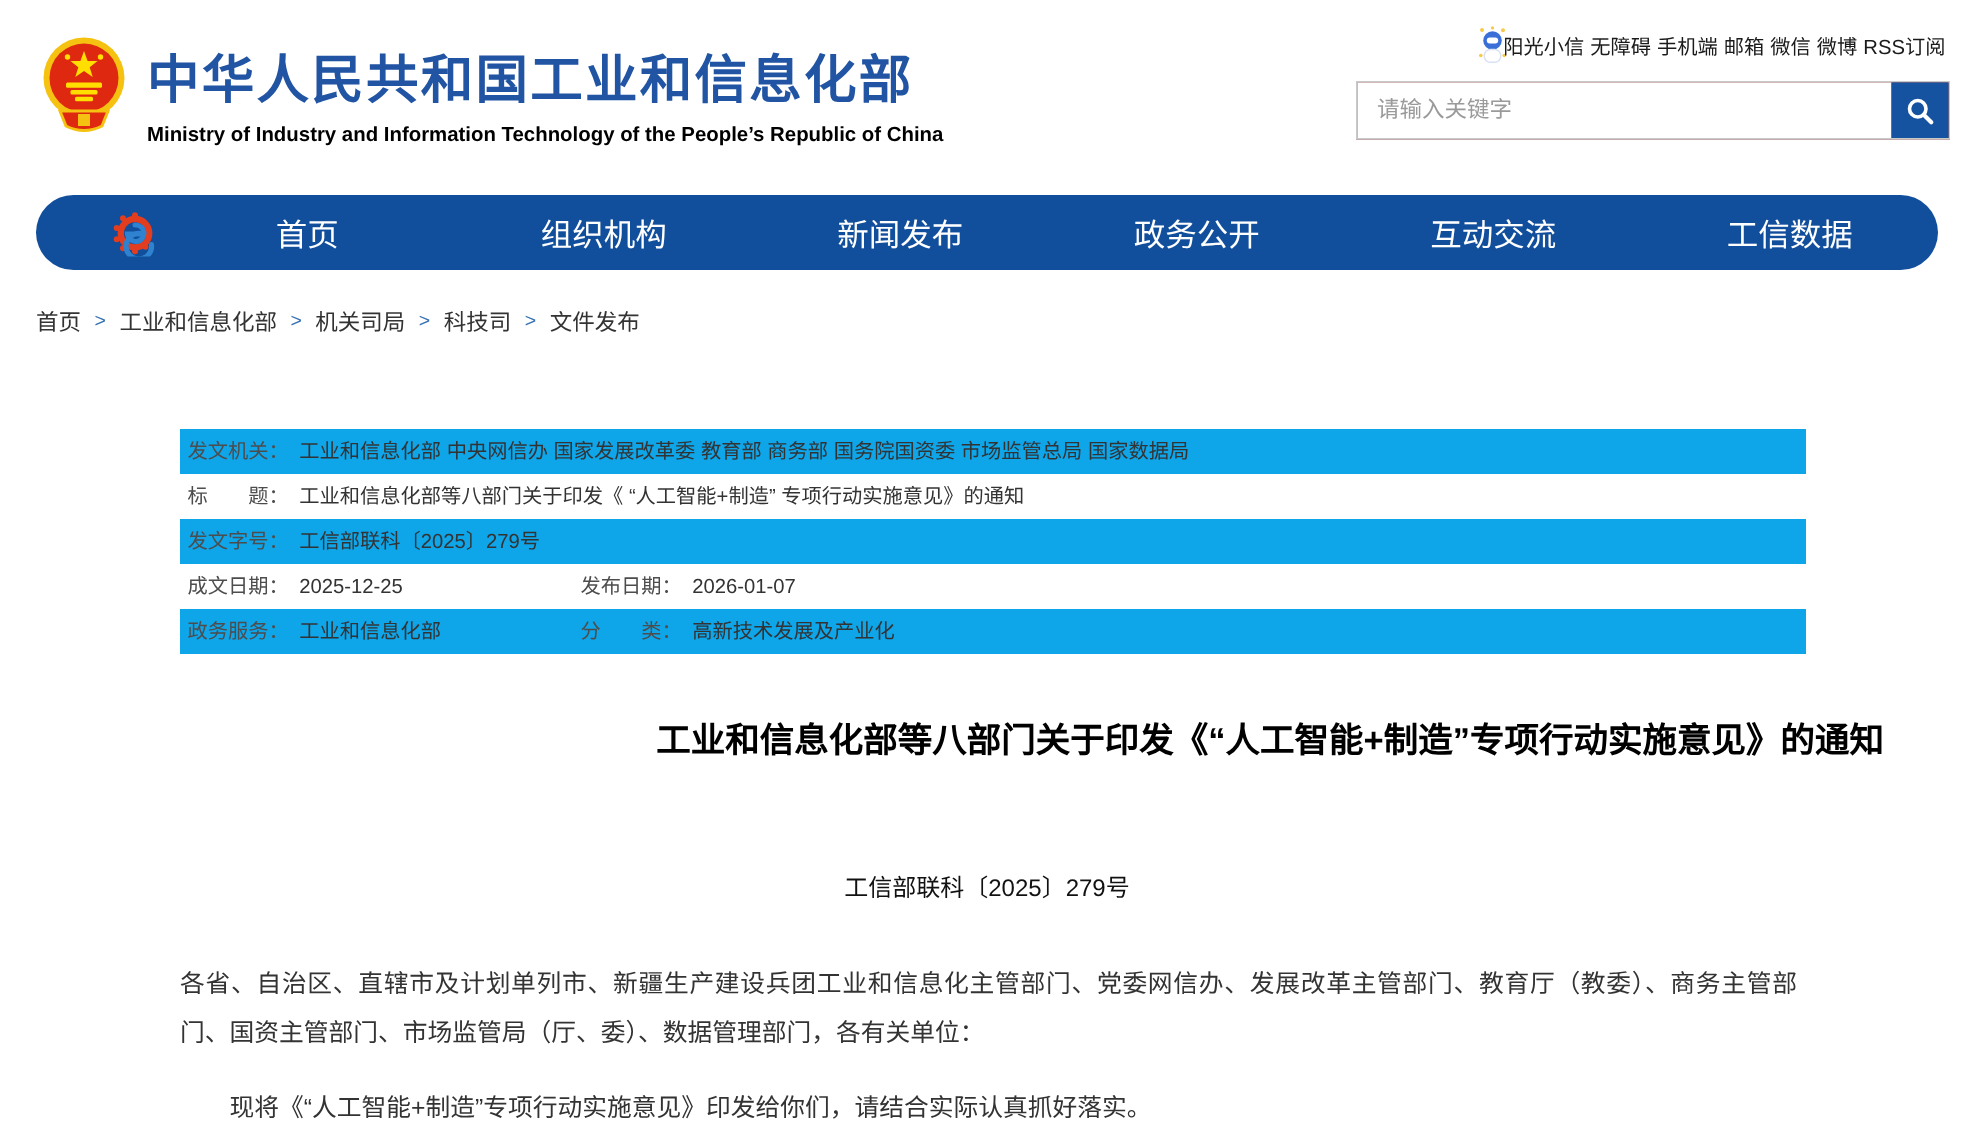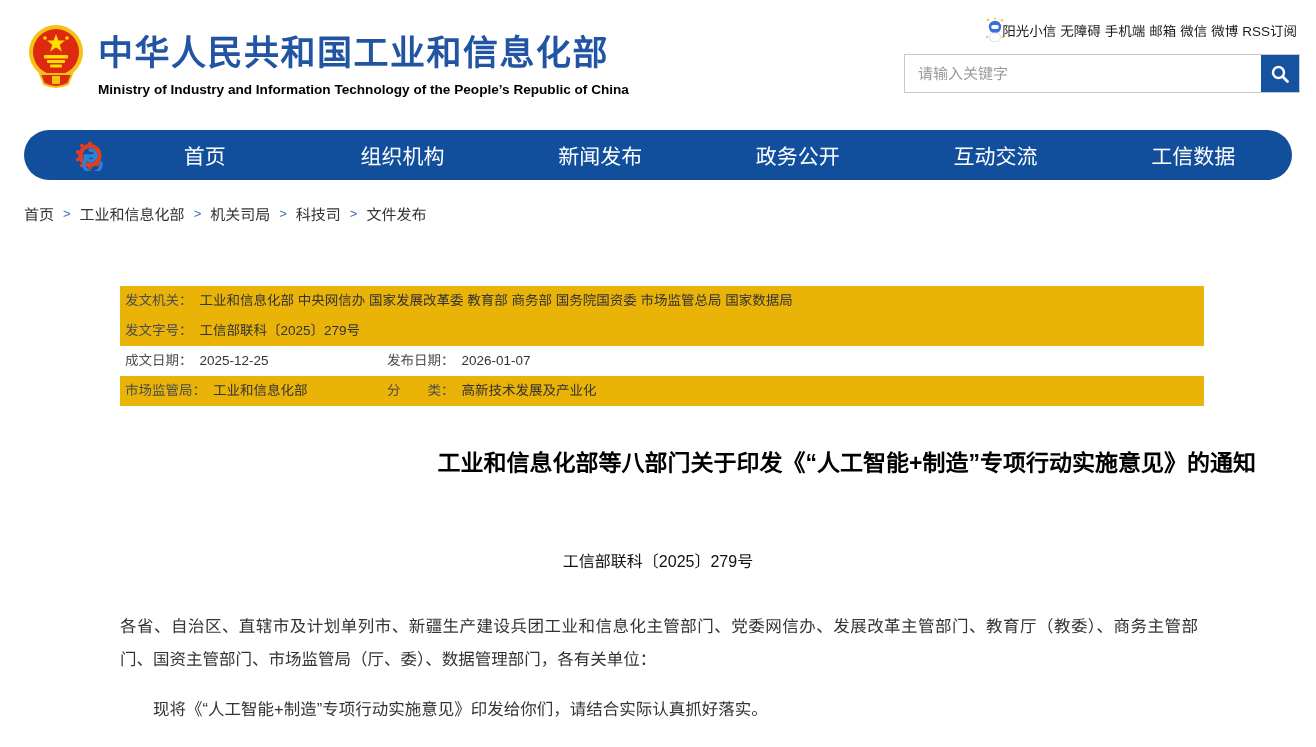--- a/index.html
+++ b/index.html
@@ -65,21 +65,21 @@
     margin:23px 0 0 24px; font-size:15px; color:#333;
     display:flex; align-items:center; gap:9px;
   }
   .breadcrumb a { color:#333; text-decoration:none; cursor:pointer; }
   .breadcrumb .crumb-current { color:#333; }
   .breadcrumb .sep { color:#3672b5; font-size:13px; }
 
   
   .meta-table { margin:62px 0 0 120px; width:1084px; font-size:13.5px; }
   .meta-row { display:flex; height:30px; line-height:30px; padding-left:5px; }
-  .meta-row.shaded { background:#eab308; }
+  .meta-row.shaded { background:#0ea5e9; }
   .meta-cell { display:flex; white-space:nowrap; }
   .meta-cell.c0 { width:262px; flex:0 0 auto; }
   .meta-cell.wide { width:auto; flex:1; }
   .meta-label { color:#4d4d4d; }
   .meta-value { color:#333; margin-left:7px; }
 
   
   .doc-title {
     margin:38px 60px 0; text-align:right;
     font-size:23px; font-weight:bold; color:#000;
@@ -195,39 +195,45 @@
   <main>
 
     <div class="meta-table" id="meta-table">
 
     <div class="meta-row shaded">
           <div class="meta-cell wide">
             <span class="meta-label">发文机关：</span>
             <span class="meta-value">工业和信息化部 中央网信办 国家发展改革委 教育部 商务部 国务院国资委 市场监管总局 国家数据局</span>
           </div>
         </div>
+        <div class="meta-row">
+          <div class="meta-cell wide">
+            <span class="meta-label">标　　题：</span>
+            <span class="meta-value">工业和信息化部等八部门关于印发《 “人工智能+制造” 专项行动实施意见》的通知</span>
+          </div>
+        </div>
         <div class="meta-row shaded">
           <div class="meta-cell wide">
             <span class="meta-label">发文字号：</span>
             <span class="meta-value">工信部联科〔2025〕279号</span>
           </div>
         </div>
         <div class="meta-row">
           <div class="meta-cell c0">
             <span class="meta-label">成文日期：</span>
             <span class="meta-value">2025-12-25</span>
           </div>
           <div class="meta-cell ">
             <span class="meta-label">发布日期：</span>
             <span class="meta-value">2026-01-07</span>
           </div>
         </div>
         <div class="meta-row shaded">
           <div class="meta-cell c0">
-            <span class="meta-label">市场监管局：</span>
+            <span class="meta-label">政务服务：</span>
             <span class="meta-value">工业和信息化部</span>
           </div>
           <div class="meta-cell ">
             <span class="meta-label">分　　类：</span>
             <span class="meta-value">高新技术发展及产业化</span>
           </div>
         </div>
       </div>
 
     <h1 class="doc-title">工业和信息化部等八部门关于印发《“人工智能+制造”专项行动实施意见》的通知</h1>

